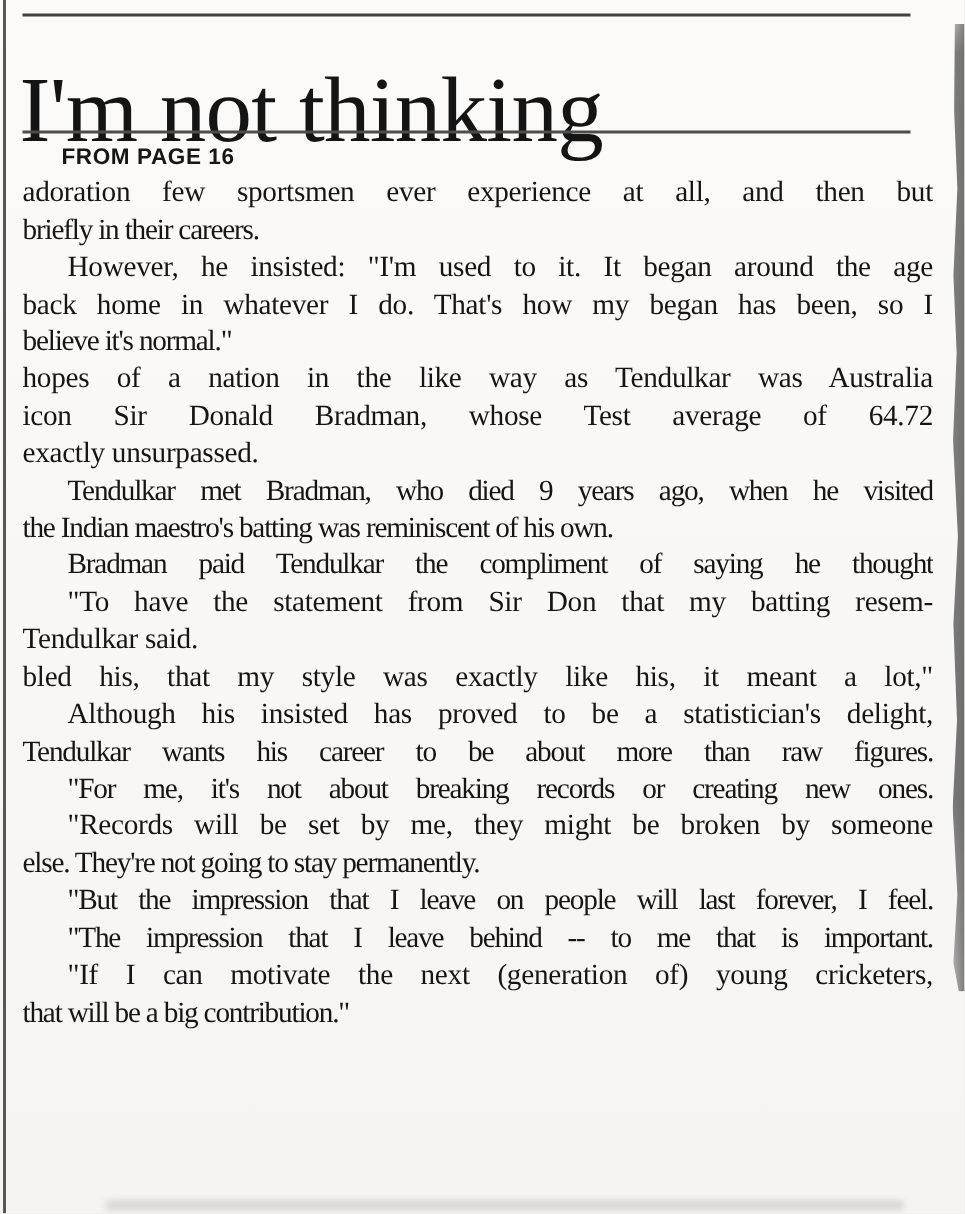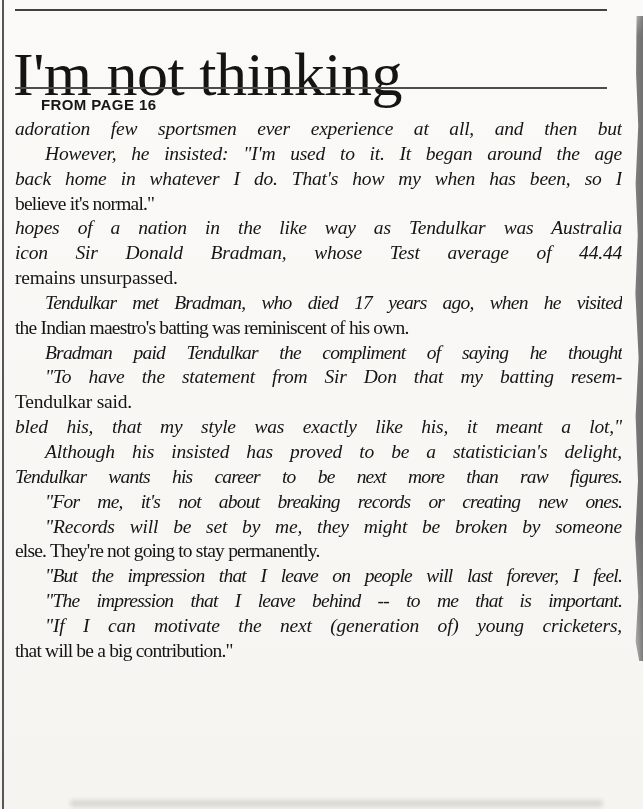--- a/index.html
+++ b/index.html
@@ -65,21 +65,20 @@
   .line {
     height: 24.85px;
     line-height: 24.85px;
     overflow: hidden;
     letter-spacing: -0.2px;
     text-align: left;
   }
   .line.just {
     text-align: justify;
     text-align-last: justify;
-    font-style: italic;
   }
   .line.indent { text-indent: 30px; }
   .line.tight { letter-spacing: -0.8px; }
   .scan-edge {
     position: absolute; right: -1px; top: 16px;
     width: 12px; height: 645px;
     background: linear-gradient(90deg, rgba(120,120,120,0) 0%, rgba(118,118,118,0.55) 35%, rgba(108,108,108,0.95) 100%),
                 linear-gradient(180deg, rgba(110,110,110,0) 0%, rgba(112,112,112,0.85) 3%, rgba(120,120,120,0.9) 45%, rgba(102,102,102,0.9) 80%, rgba(142,142,142,0.45) 93%, rgba(150,150,150,0) 100%);
     clip-path: polygon(38% 0%, 100% 0%, 100% 100%, 60% 100%, 30% 97%, 52% 90%, 26% 81%, 50% 72%, 30% 62%, 55% 53%, 28% 43%, 48% 34%, 30% 26%, 52% 17%, 34% 9%);
     filter: blur(0.4px);
@@ -96,34 +95,35 @@
 <body>
 
 <div class="clipping">
   <div class="column-rule-left"></div>
   <div class="top-rule"></div>
   <h1 class="headline">I'm not thinking</h1>
   <div class="mid-rule"></div>
   <div class="slug">FROM PAGE 16</div>
   <div class="article">
       <div class="line just">adoration few sportsmen ever experience at all, and then but</div>
+      <div class="line tight">briefly in their careers.</div>
       <div class="line indent just">However, he insisted: "I'm used to it. It began around the age</div>
-      <div class="line just">back home in whatever I do. That's how my when has been, so I</div>
+      <div class="line just">back home in whatever I do. That's how my began has been, so I</div>
       <div class="line tight">believe it's normal."</div>
       <div class="line just">hopes of a nation in the like way as Tendulkar was Australia</div>
-      <div class="line just">icon Sir Donald Bradman, whose Test average of 44.44</div>
-      <div class="line">remains unsurpassed.</div>
-      <div class="line indent just tight">Tendulkar met Bradman, who died 17 years ago, when he visited</div>
+      <div class="line just">icon Sir Donald Bradman, whose Test average of 64.72</div>
+      <div class="line">exactly unsurpassed.</div>
+      <div class="line indent just tight">Tendulkar met Bradman, who died 9 years ago, when he visited</div>
       <div class="line tight">the Indian maestro's batting was reminiscent of his own.</div>
       <div class="line indent just tight">Bradman paid Tendulkar the compliment of saying he thought</div>
       <div class="line indent just">"To have the statement from Sir Don that my batting resem-</div>
       <div class="line">Tendulkar said.</div>
       <div class="line just">bled his, that my style was exactly like his, it meant a lot,"</div>
       <div class="line indent just">Although his insisted has proved to be a statistician's delight,</div>
-      <div class="line just tight">Tendulkar wants his career to be next more than raw figures.</div>
+      <div class="line just tight">Tendulkar wants his career to be about more than raw figures.</div>
       <div class="line indent just tight">"For me, it's not about breaking records or creating new ones.</div>
       <div class="line indent just">"Records will be set by me, they might be broken by someone</div>
       <div class="line tight">else. They're not going to stay permanently.</div>
       <div class="line indent just tight">"But the impression that I leave on people will last forever, I feel.</div>
       <div class="line indent just tight">"The impression that I leave behind -- to me that is important.</div>
       <div class="line indent just">"If I can motivate the next (generation of) young cricketers,</div>
       <div class="line tight">that will be a big contribution."</div>
     </div>
   <div class="scan-edge"></div>
   <div class="scan-bottom"></div>

